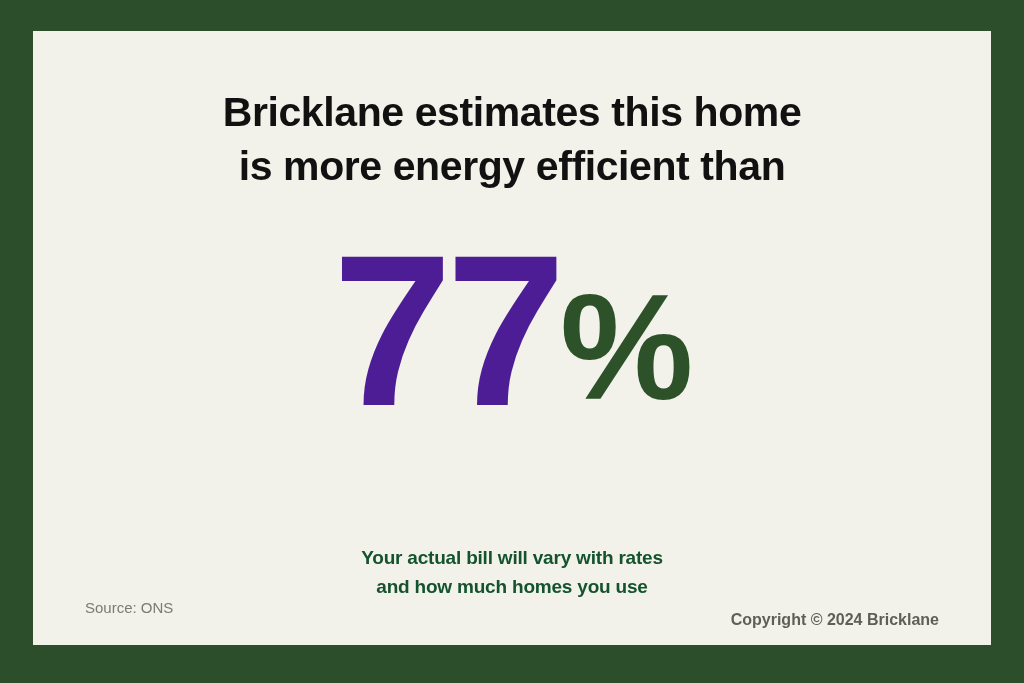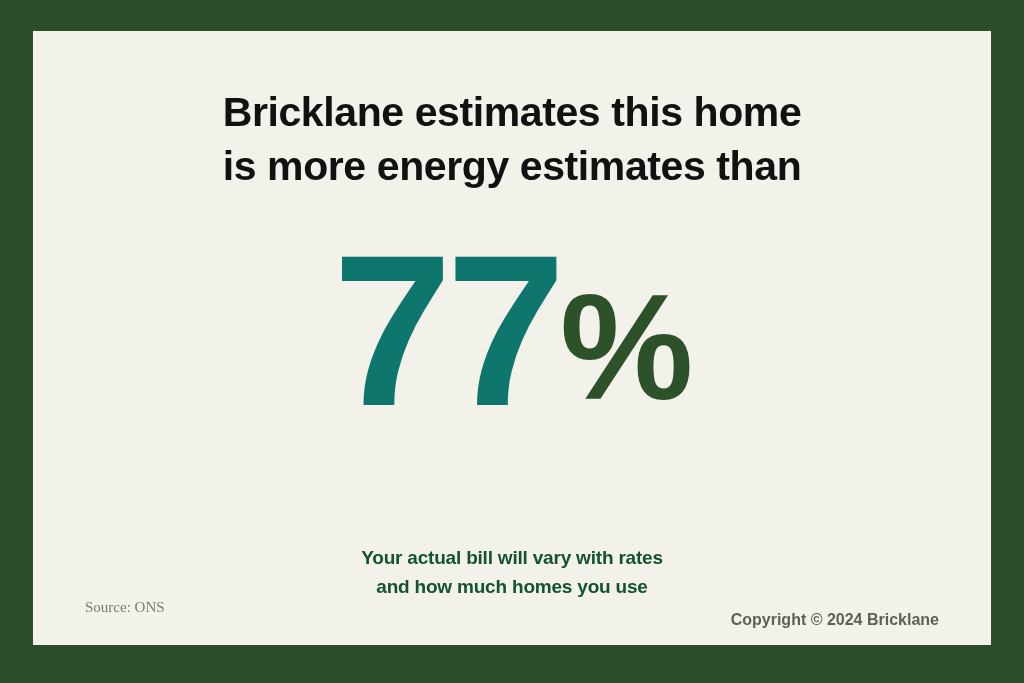--- a/index.html
+++ b/index.html
@@ -58,21 +58,21 @@
   .stat-wrap {
     position: absolute;
     left: 0;
     top: 200px;
     width: 100%;
     text-align: center;
     line-height: 1;
   }
   .stat-value {
     display: inline-block;
-    color: #0f766e;
+    color: #4c1d95;
     font-family: "Liberation Sans", sans-serif;
     font-weight: 700;
     font-size: 215px;
     line-height: 200px;
     letter-spacing: -6px;
     vertical-align: baseline;
   }
   .stat-unit {
     display: inline-block;
     color: #2d5129;
@@ -125,21 +125,21 @@
     left: 0;
     bottom: 24px;
     width: 100%;
     height: 22px;
   }
   .footer-source {
     position: absolute;
     left: 52px;
     top: 0;
     color: #7b7b72;
-    font-family: Liberation Serif, serif;
+    font-family: Liberation Sans, sans-serif;
     font-size: 15px;
     font-weight: 400;
     letter-spacing: 0px;
     white-space: nowrap;
   }
   .footer-copyright {
     position: absolute;
     right: 52px;
     top: 0;
     color: #5f5f57;
@@ -153,21 +153,21 @@
 </style>
 </head>
 <body>
 
 <div class="infographic-frame">
 
   <div class="card">
 
     <div class="headline">
       <span class="hl-line">Bricklane estimates this home</span>
-      <span class="hl-line">is more energy estimates than</span>
+      <span class="hl-line">is more energy efficient than</span>
     </div>
 
     <div class="stat-wrap">
       <span class="stat-value">77</span><span class="stat-unit">%</span>
     </div>
 
 
     <div class="disclaimer">
       <span class="dis-line">Your actual bill will vary with rates</span>
       <span class="dis-line">and how much homes you use</span>

